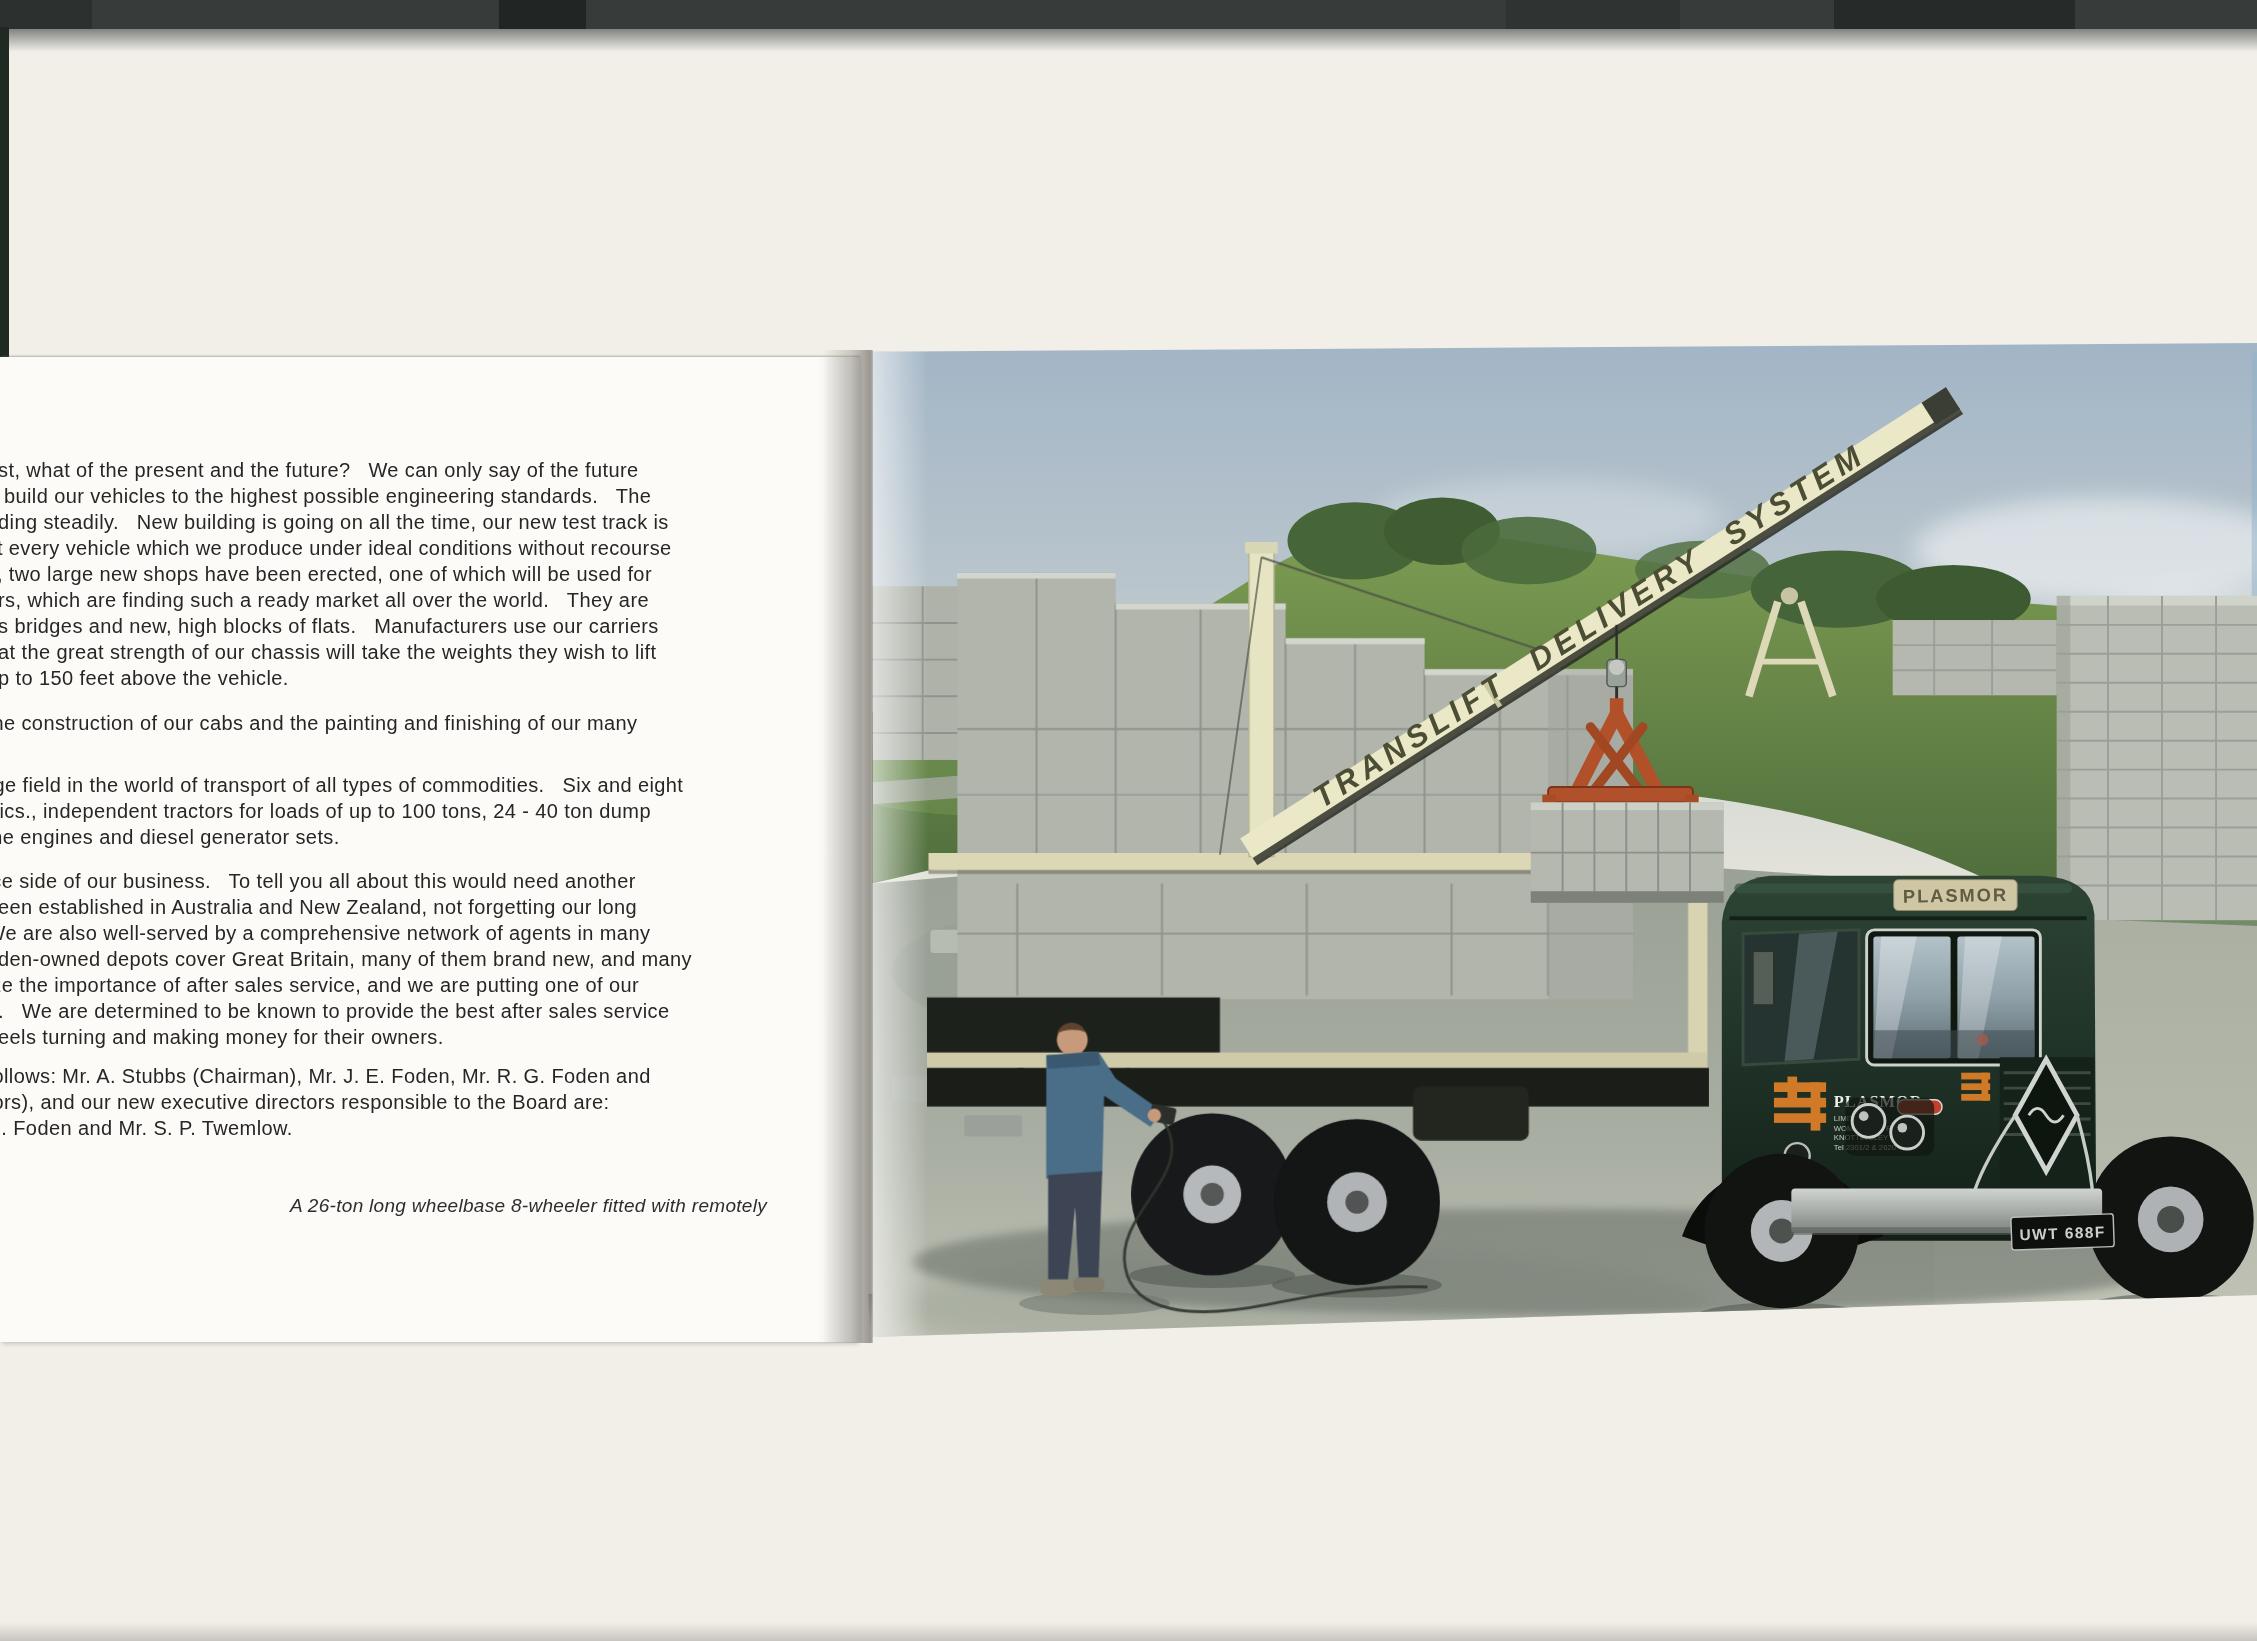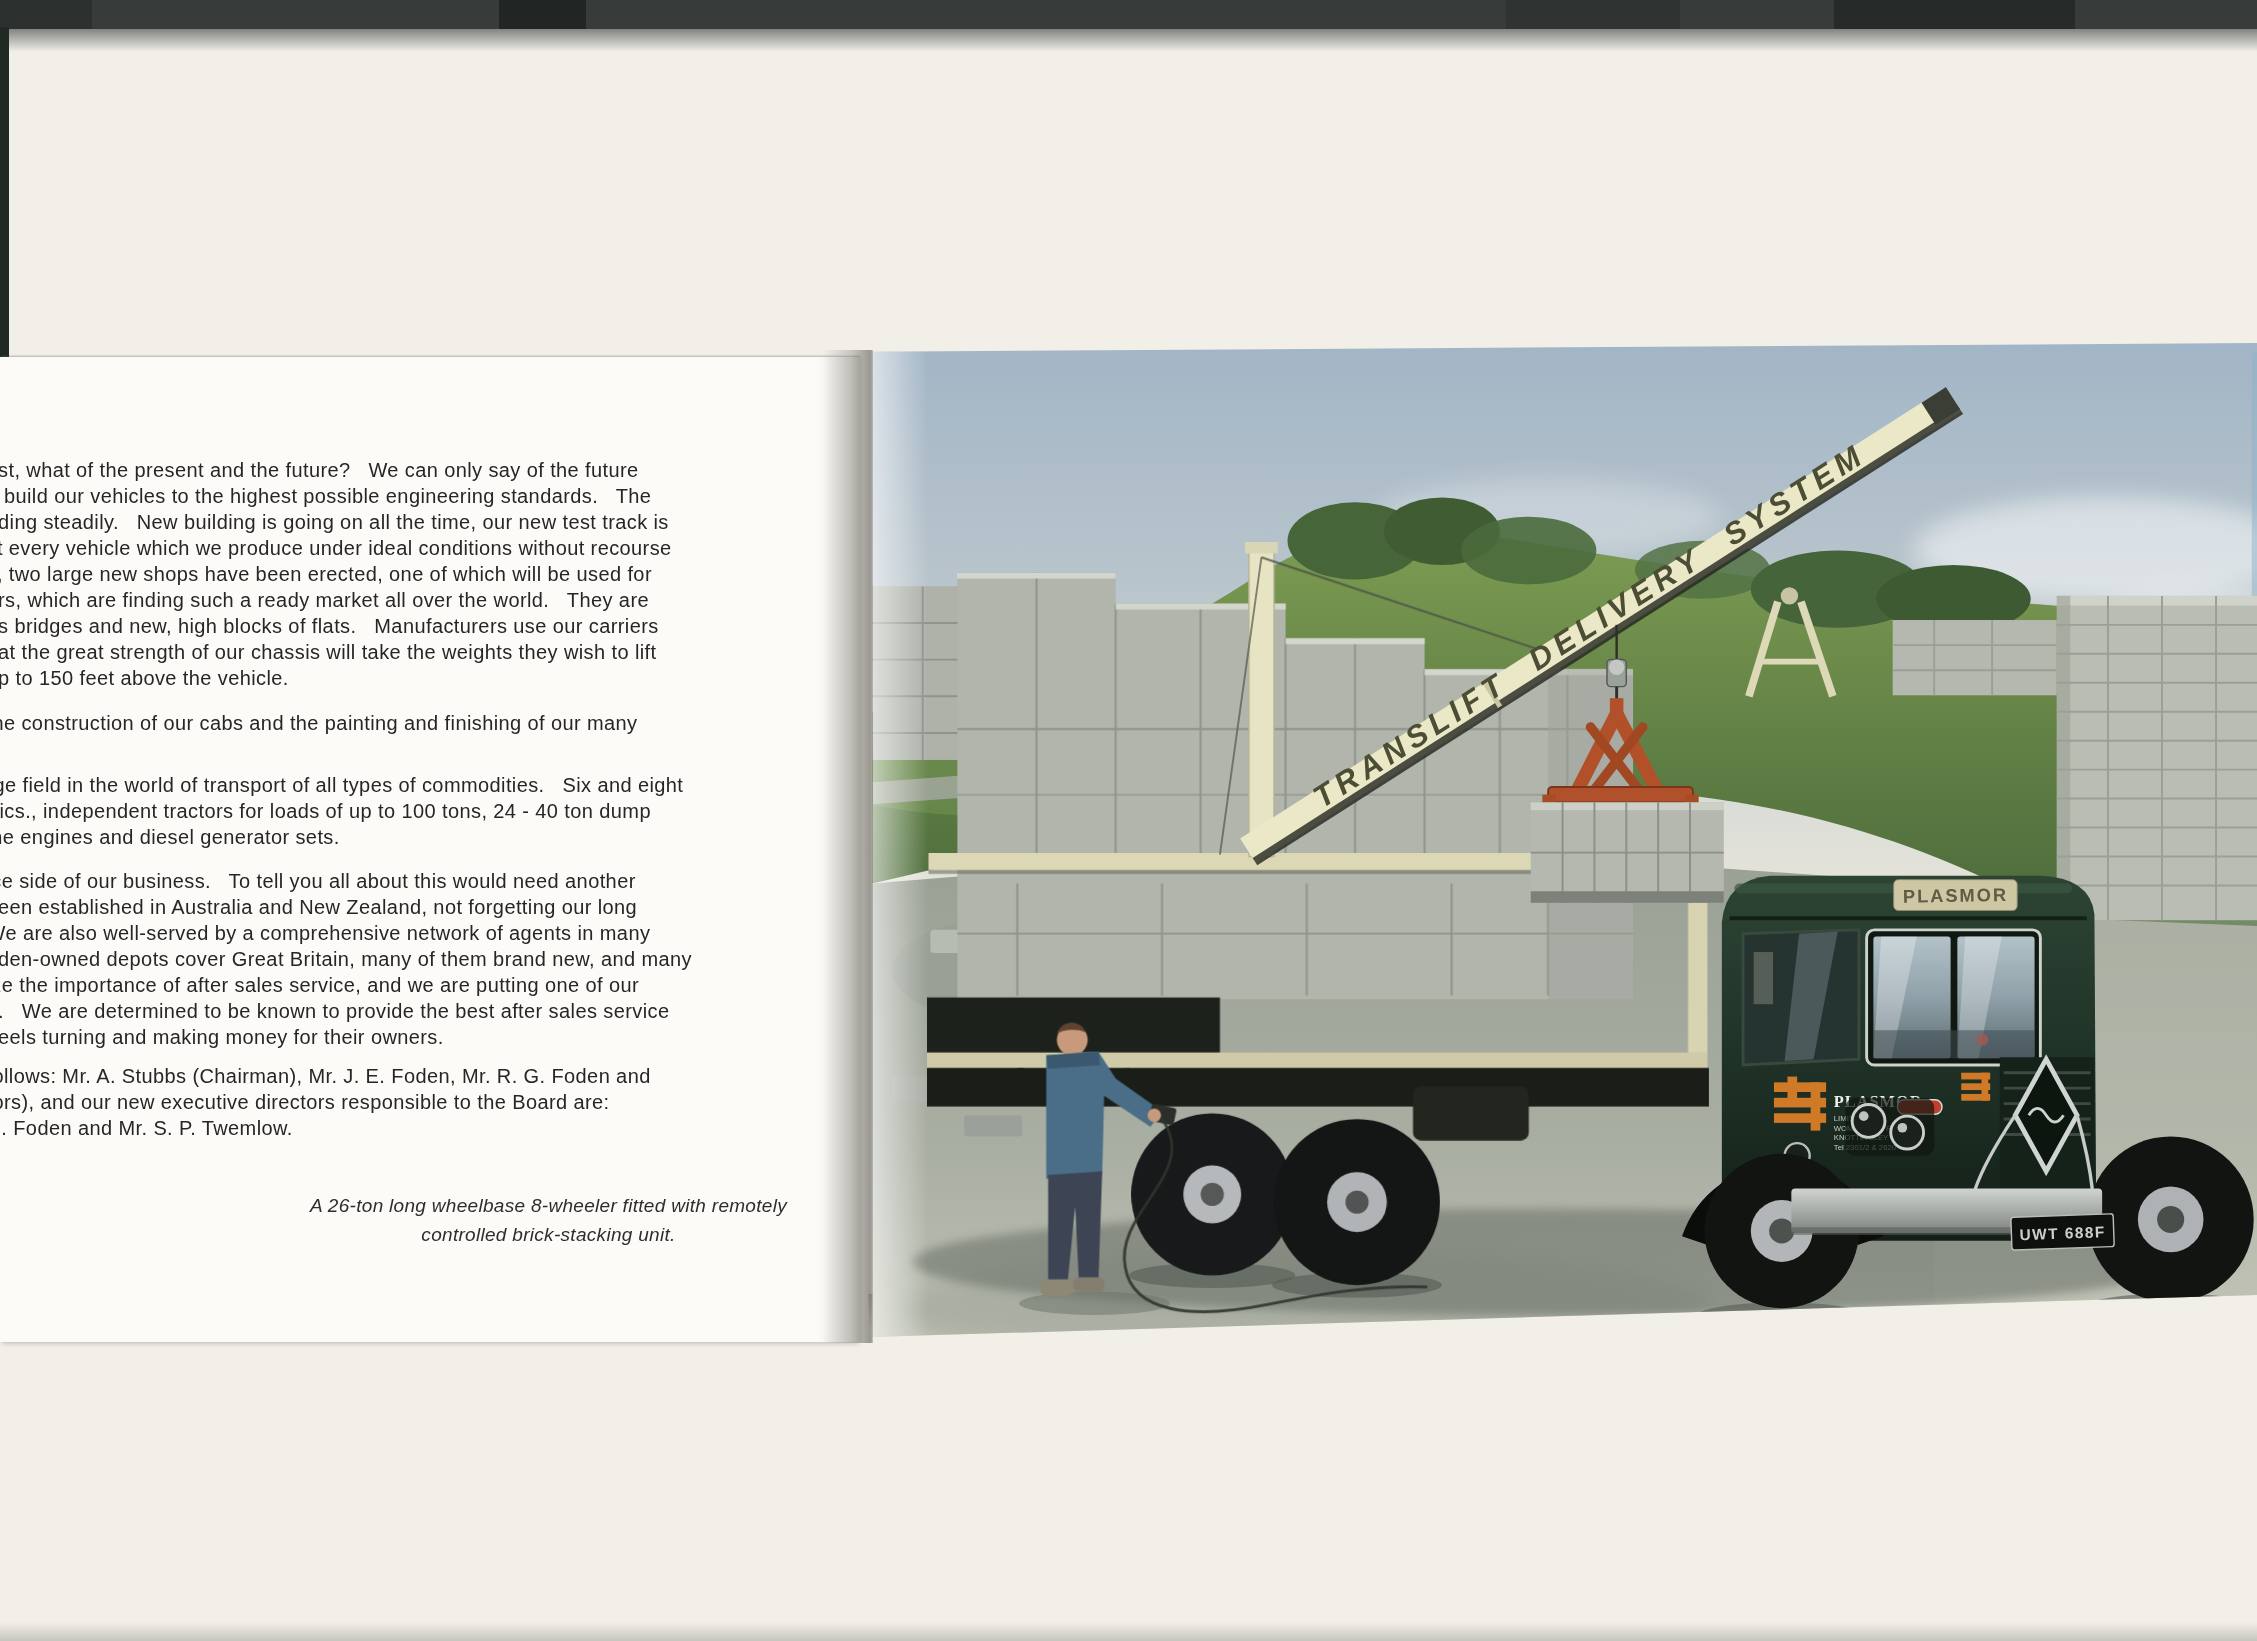--- a/index.html
+++ b/index.html
@@ -23,21 +23,21 @@
     box-shadow:0 -1.9px 1.9px -1px rgba(100,96,90,.45), 0 3.9px 4.8px -1.9px rgba(80,76,70,.35);
   }
   .left-page .edge-tint{position:absolute;right:0;top:0;width:44px;height:100%;
     background:linear-gradient(90deg,rgba(110,105,96,0),rgba(110,105,96,.22));}
 
   .body-text{position:absolute;left:-13.5px;width:772px;color:#262626;
     font-size:20px;line-height:26px;letter-spacing:0.4px;}
   .body-text .line{white-space:pre;height:26px;}
   .p0{top:100px;} .p1{top:353px;} .p2{top:415px;} .p3{top:511px;} .p4{top:706px;}
 
-  .caption{position:absolute;left:290px;top:834px;width:517px;text-align:center;
+  .caption{position:absolute;left:290px;top:834px;width:517px;text-align:left;
     font-style:italic;font-size:19px;line-height:29px;color:#2d2d2d;letter-spacing:0.3px;}
   .caption .line{white-space:pre;}
 
   .gutter-shadow{position:absolute;left:823px;top:350px;width:50px;height:993px;z-index:3;
     background:linear-gradient(90deg,rgba(105,100,92,0) 0%,rgba(105,100,92,.28) 55%,rgba(55,52,47,.48) 96%,rgba(55,52,47,.2) 100%);}
 
   .photo-under-shadow{position:absolute;left:869px;top:1294px;width:1390px;height:50px;z-index:1;
     transform:rotate(-1.7deg);transform-origin:left center;
     background:linear-gradient(180deg,rgba(70,67,62,.25),rgba(70,67,62,0) 70%);}
 
@@ -97,21 +97,20 @@
   </div>
 
   <div class="body-text p4">
     <div class="line">follows: Mr. A. Stubbs (Chairman), Mr. J. E. Foden, Mr. R. G. Foden and</div>
     <div class="line">tors), and our new executive directors responsible to the Board are:</div>
     <div class="line">C. Foden and Mr. S. P. Twemlow.</div>
   </div>
 
   <div class="caption">
     <div class="line">A 26-ton long wheelbase 8-wheeler fitted with remotely</div>
-    <div class="line">controlled brick-stacking unit.</div>
   </div>
 </div>
 
 <div class="gutter-shadow"></div>
 
 <div class="photo">
 <svg viewBox="0 0 1435 1035" xmlns="http://www.w3.org/2000/svg">
   <defs>
     <linearGradient id="sky" x1="0" y1="0" x2="0" y2="1">
       <stop offset="0" stop-color="#a2b5c6"></stop>

